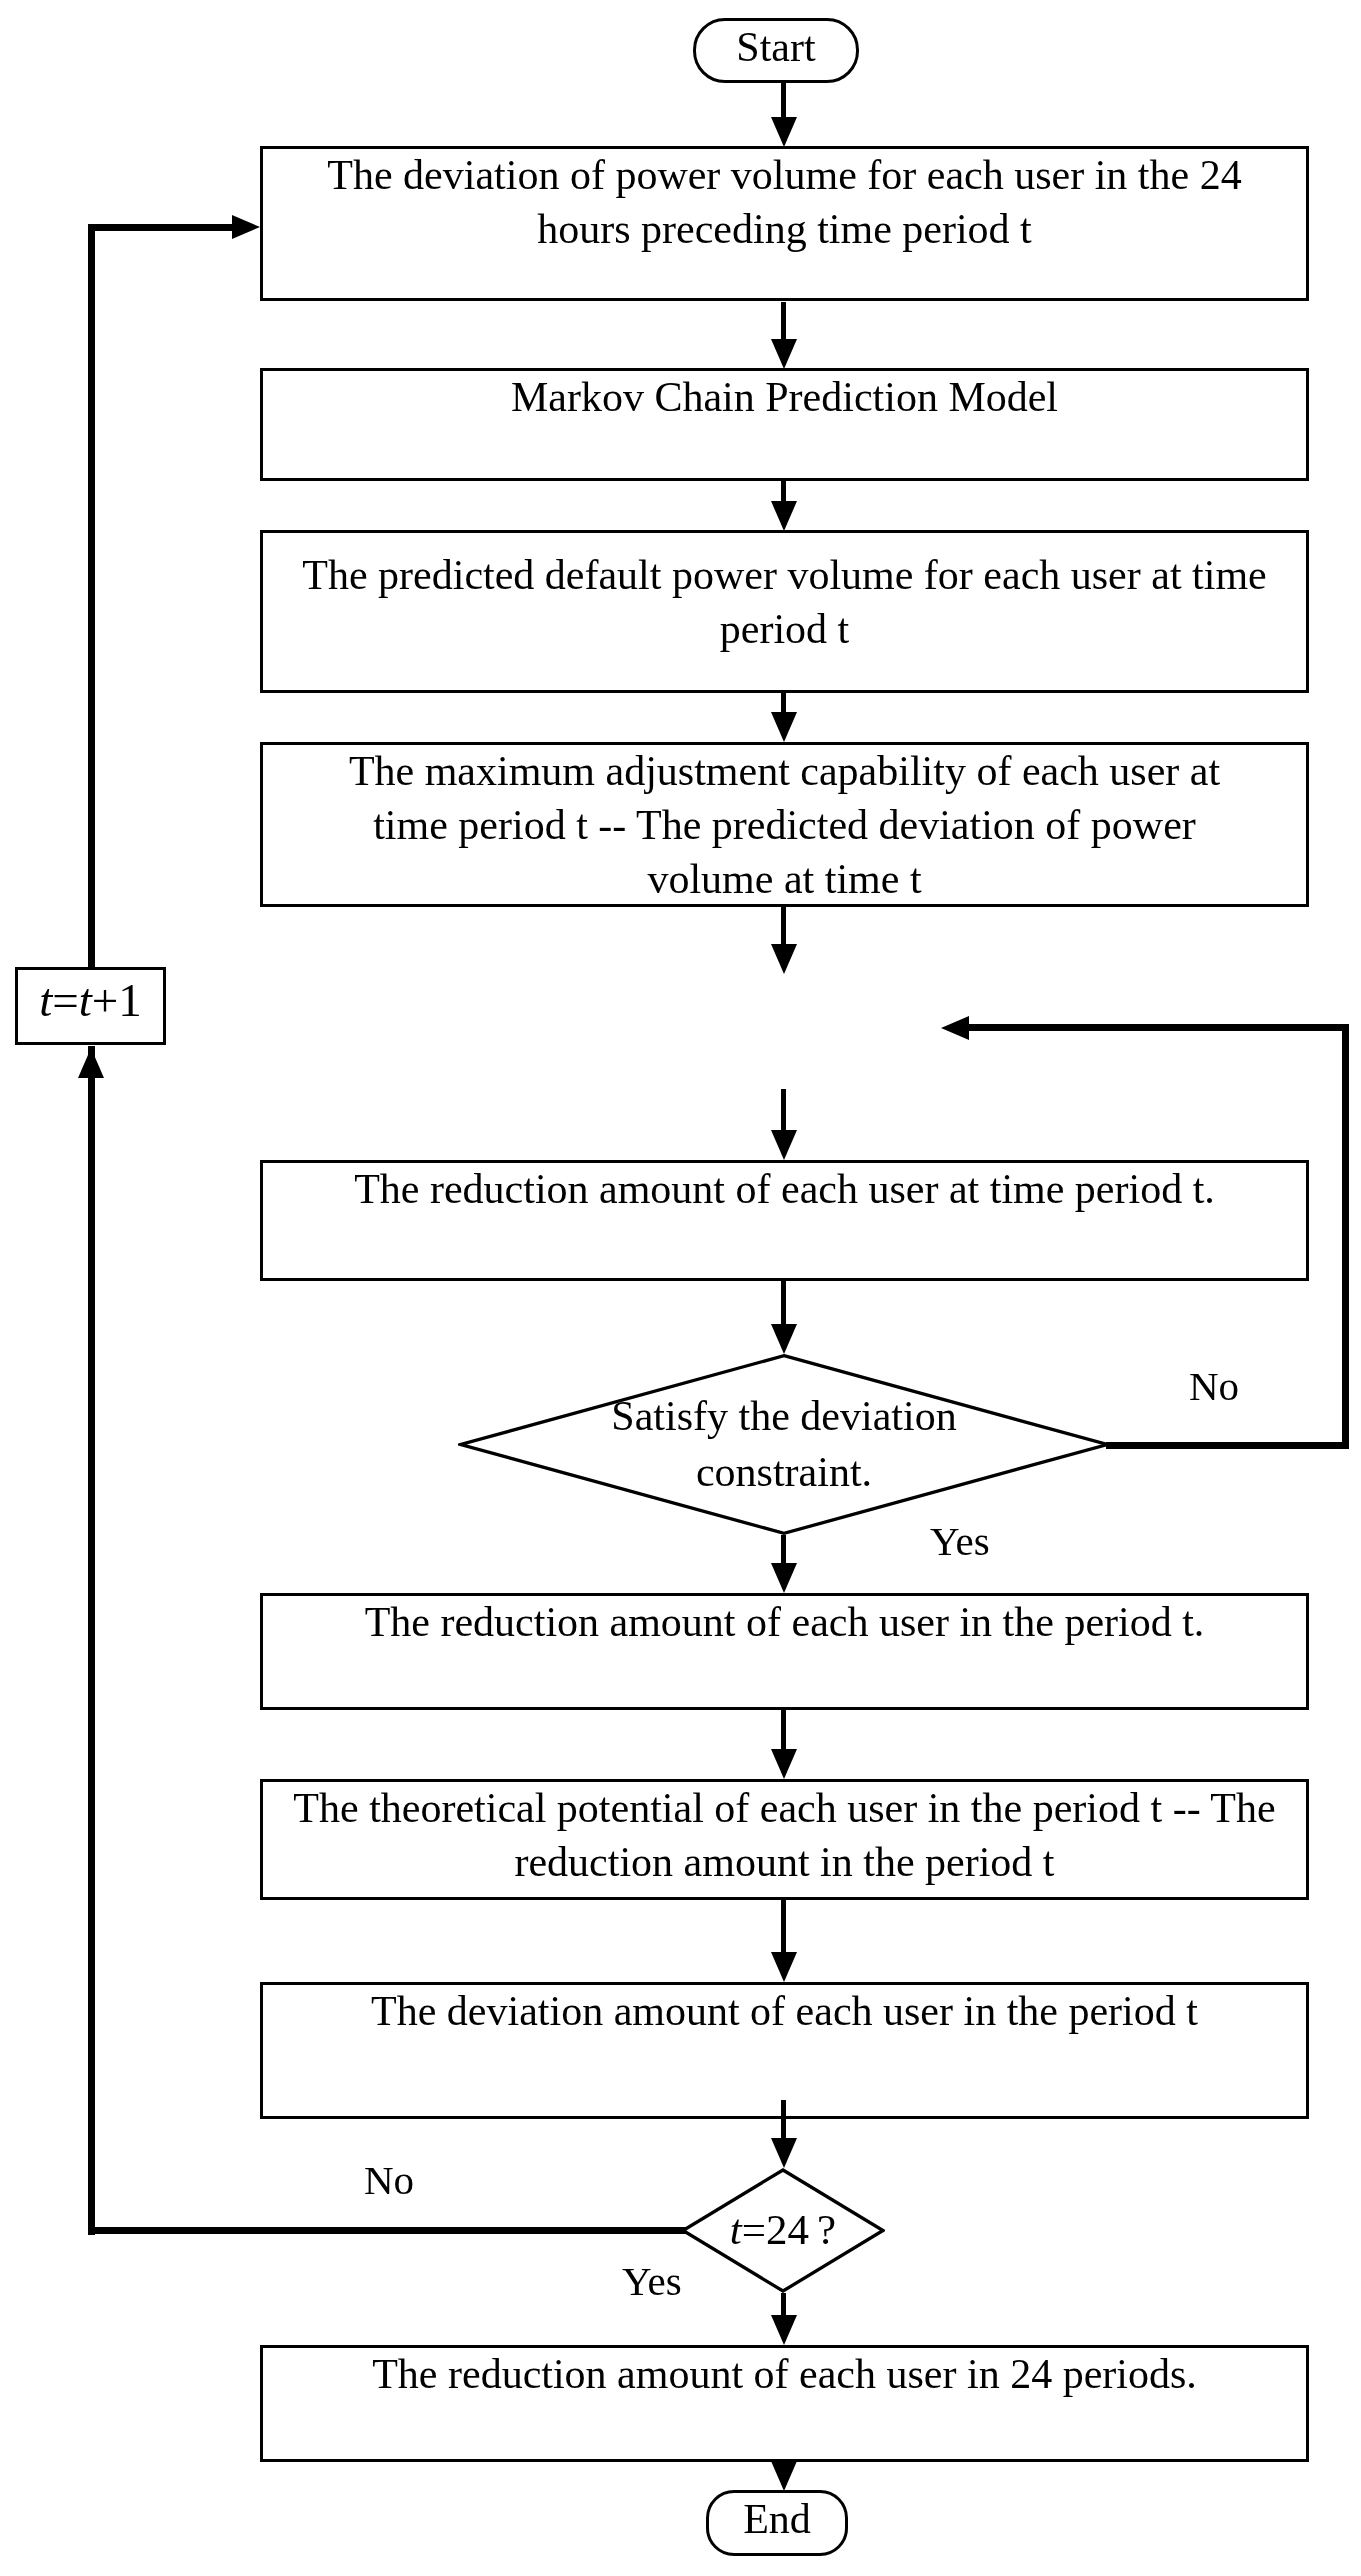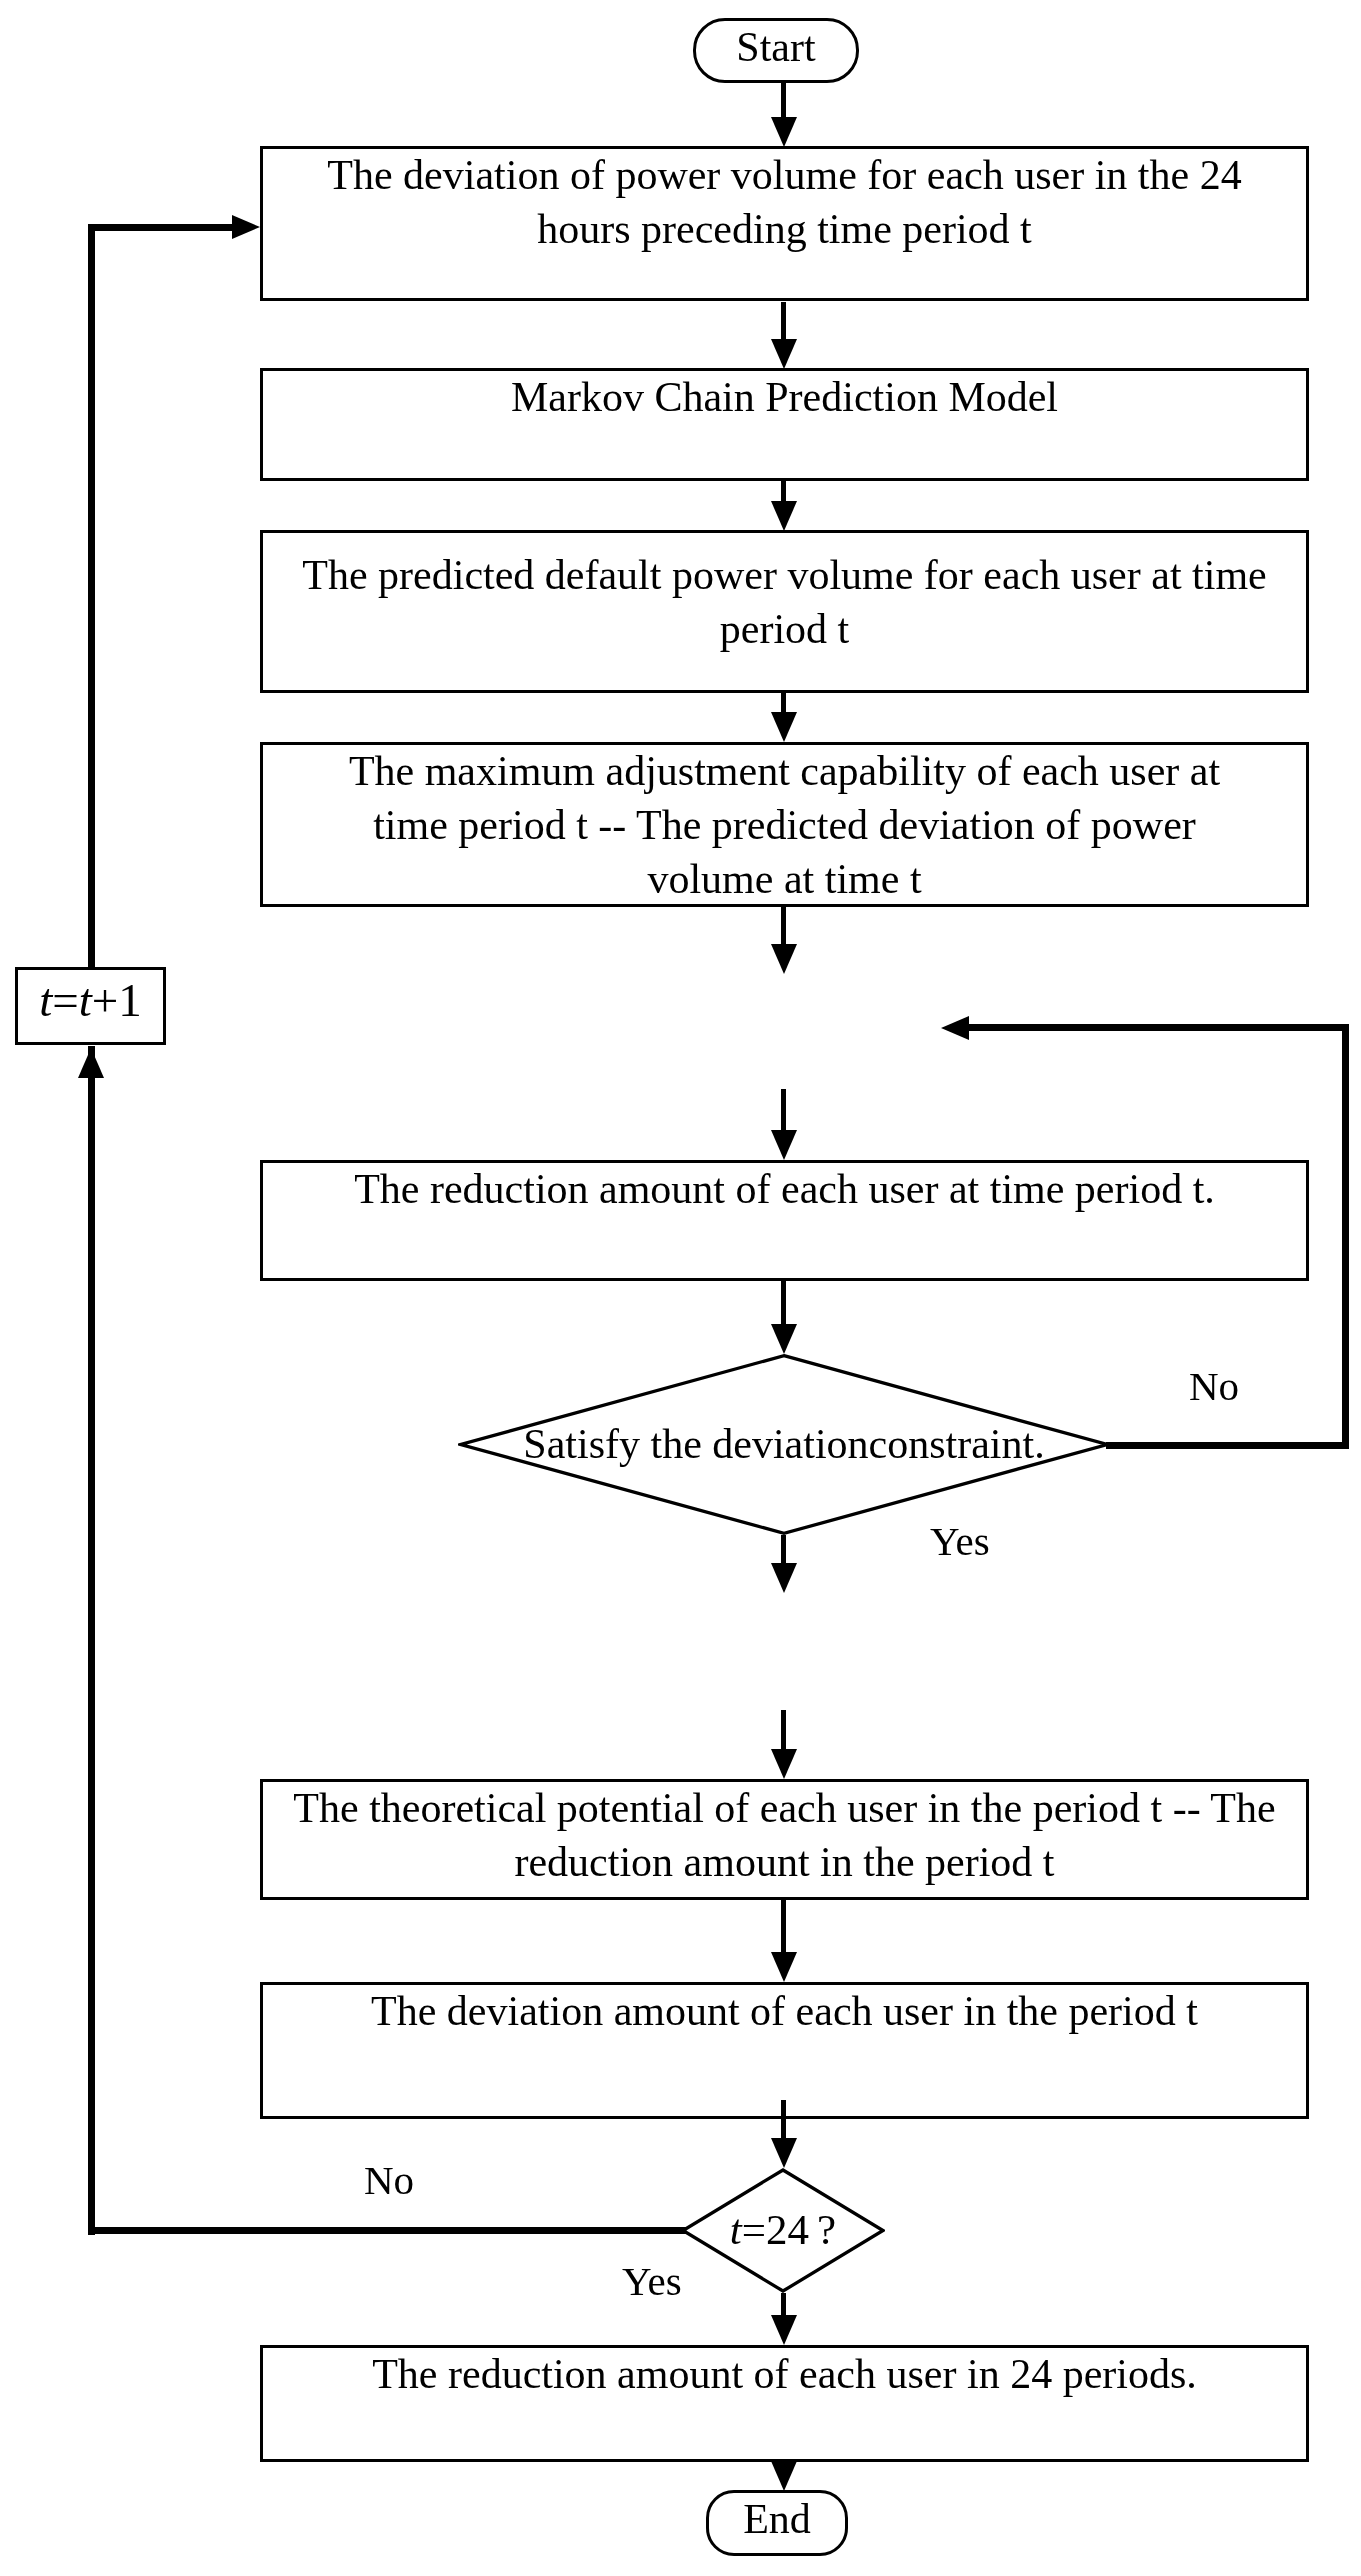--- a/index.html
+++ b/index.html
@@ -19,21 +19,21 @@
   .vline{position:absolute;background:#000;width:6.6px;}
   .ah{position:absolute;width:0;height:0;}
   .ah-down{border-left:13px solid transparent;border-right:13px solid transparent;border-top:30px solid #000;}
   .ah-up{border-left:13px solid transparent;border-right:13px solid transparent;border-bottom:30px solid #000;}
   .ah-right{border-top:12px solid transparent;border-bottom:12px solid transparent;border-left:28px solid #000;}
   .ah-left{border-top:12px solid transparent;border-bottom:12px solid transparent;border-right:28px solid #000;}
   .diamond{position:absolute;}
   .diamond svg{position:absolute;left:0;top:0;}
   .dtext{
     position:absolute;left:0;top:0;width:100%;height:100%;
-    display:flex;flex-direction:row;align-items:center;justify-content:center;
+    display:flex;flex-direction:column;align-items:center;justify-content:center;
     text-align:center;font-size:42px;line-height:1.32;
   }
   .branch-label{position:absolute;font-size:41px;}
   .it{font-style:italic;}
   .qmark{margin-left:8px;}
 </style>
 </head>
 <body>
 
 <div id="canvas">
@@ -66,20 +66,23 @@
   <div class="diamond" style="left:458px;top:1353px;width:652px;height:183px;">
     <svg width="652" height="183" viewBox="0 0 990 278">
       <polygon points="495,4 986,139 495,274 4,139" fill="#ffffff" stroke="#000000" stroke-width="5"></polygon>
     </svg>
     <div class="dtext">
       <span>Satisfy the deviation</span>
       <span>constraint.</span>
     </div>
   </div>
 
+  <div class="node pbox" style="top:1593px;height:117px;padding:0 20px;">
+    <span>The reduction amount of each user in the period t.</span>
+  </div>
 
   <div class="node pbox" style="top:1779px;height:121px;padding:0 10px;">
     <span>The theoretical potential of each user in the period t -- The reduction amount in the period t</span>
   </div>
 
   <div class="node pbox" style="top:1982px;height:137px;padding:0 20px;">
     <span>The deviation amount of each user in the period t</span>
   </div>
 
   <div class="diamond" style="left:681px;top:2168px;width:204px;height:125px;">

